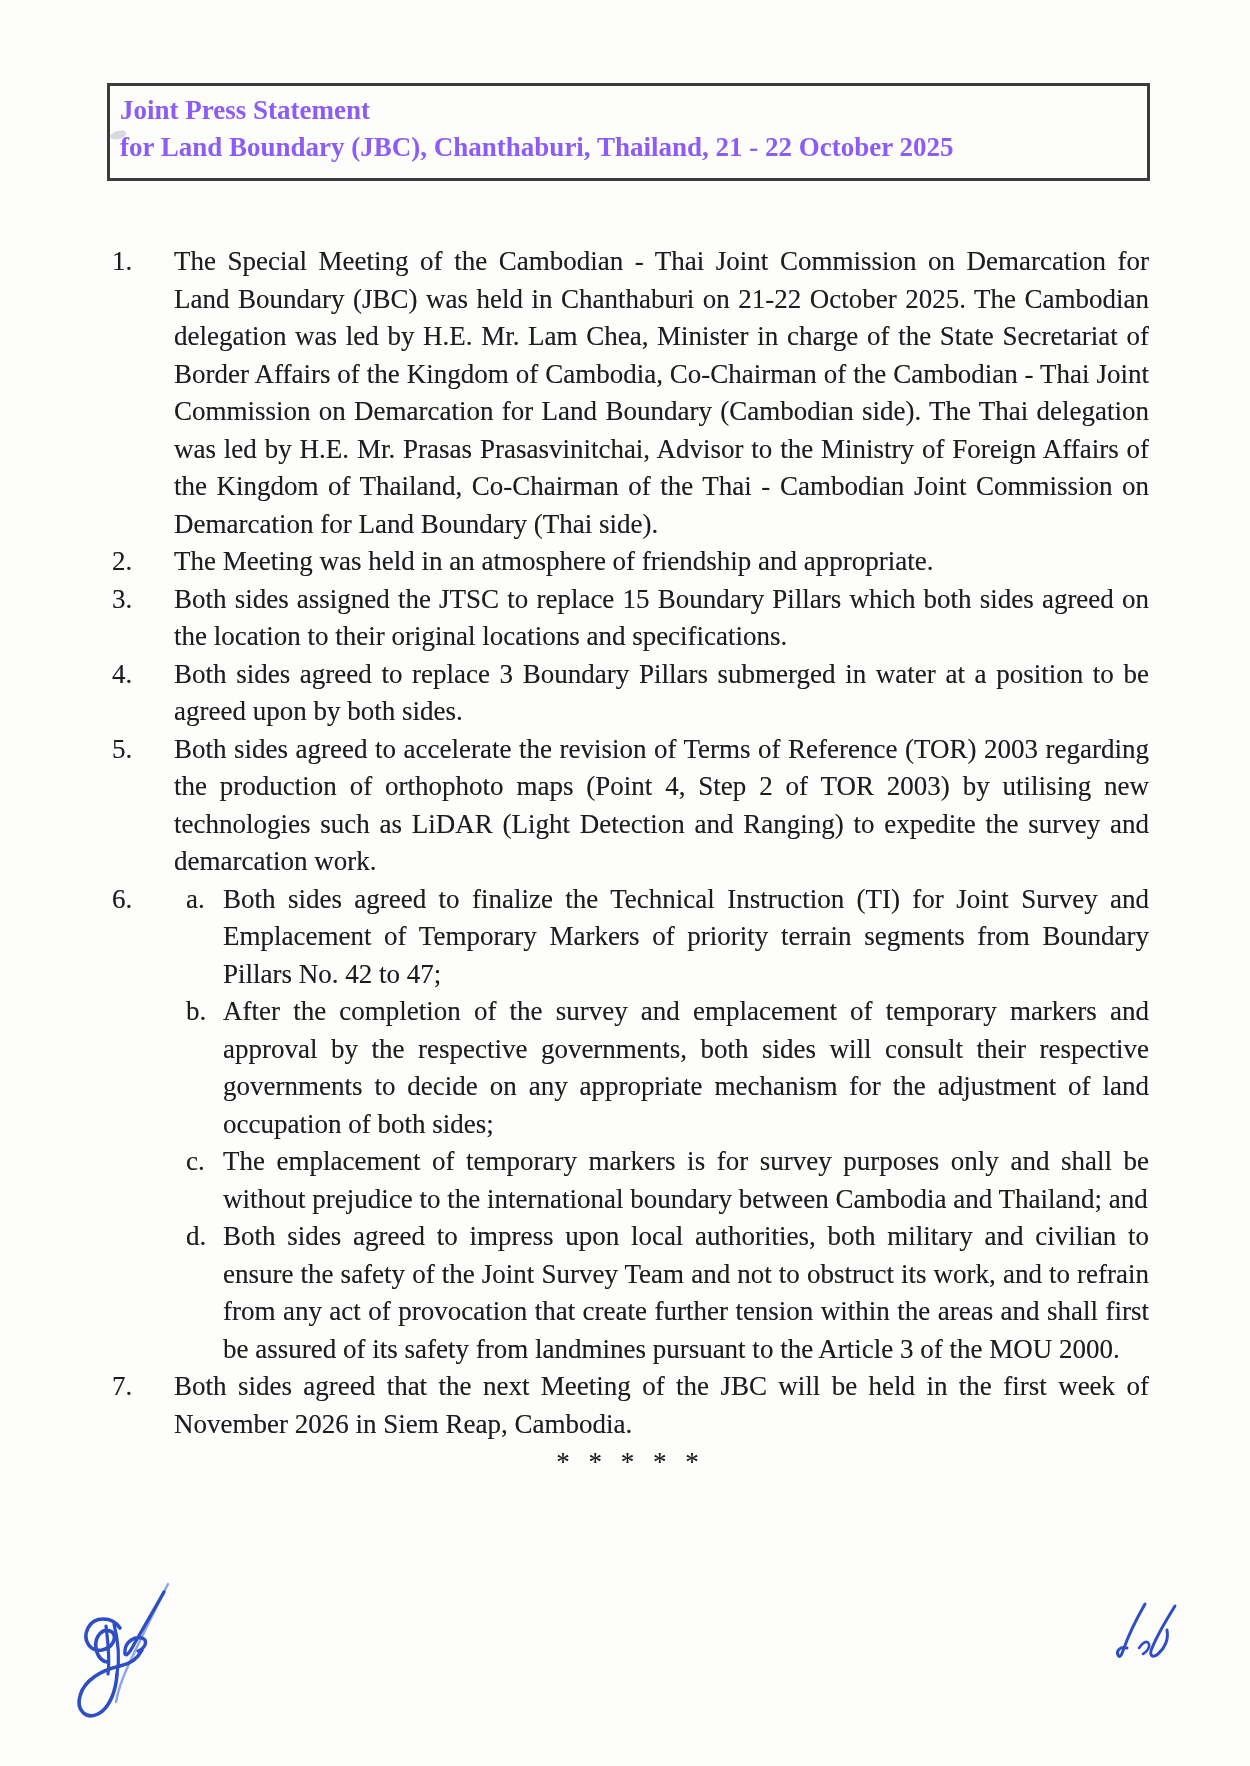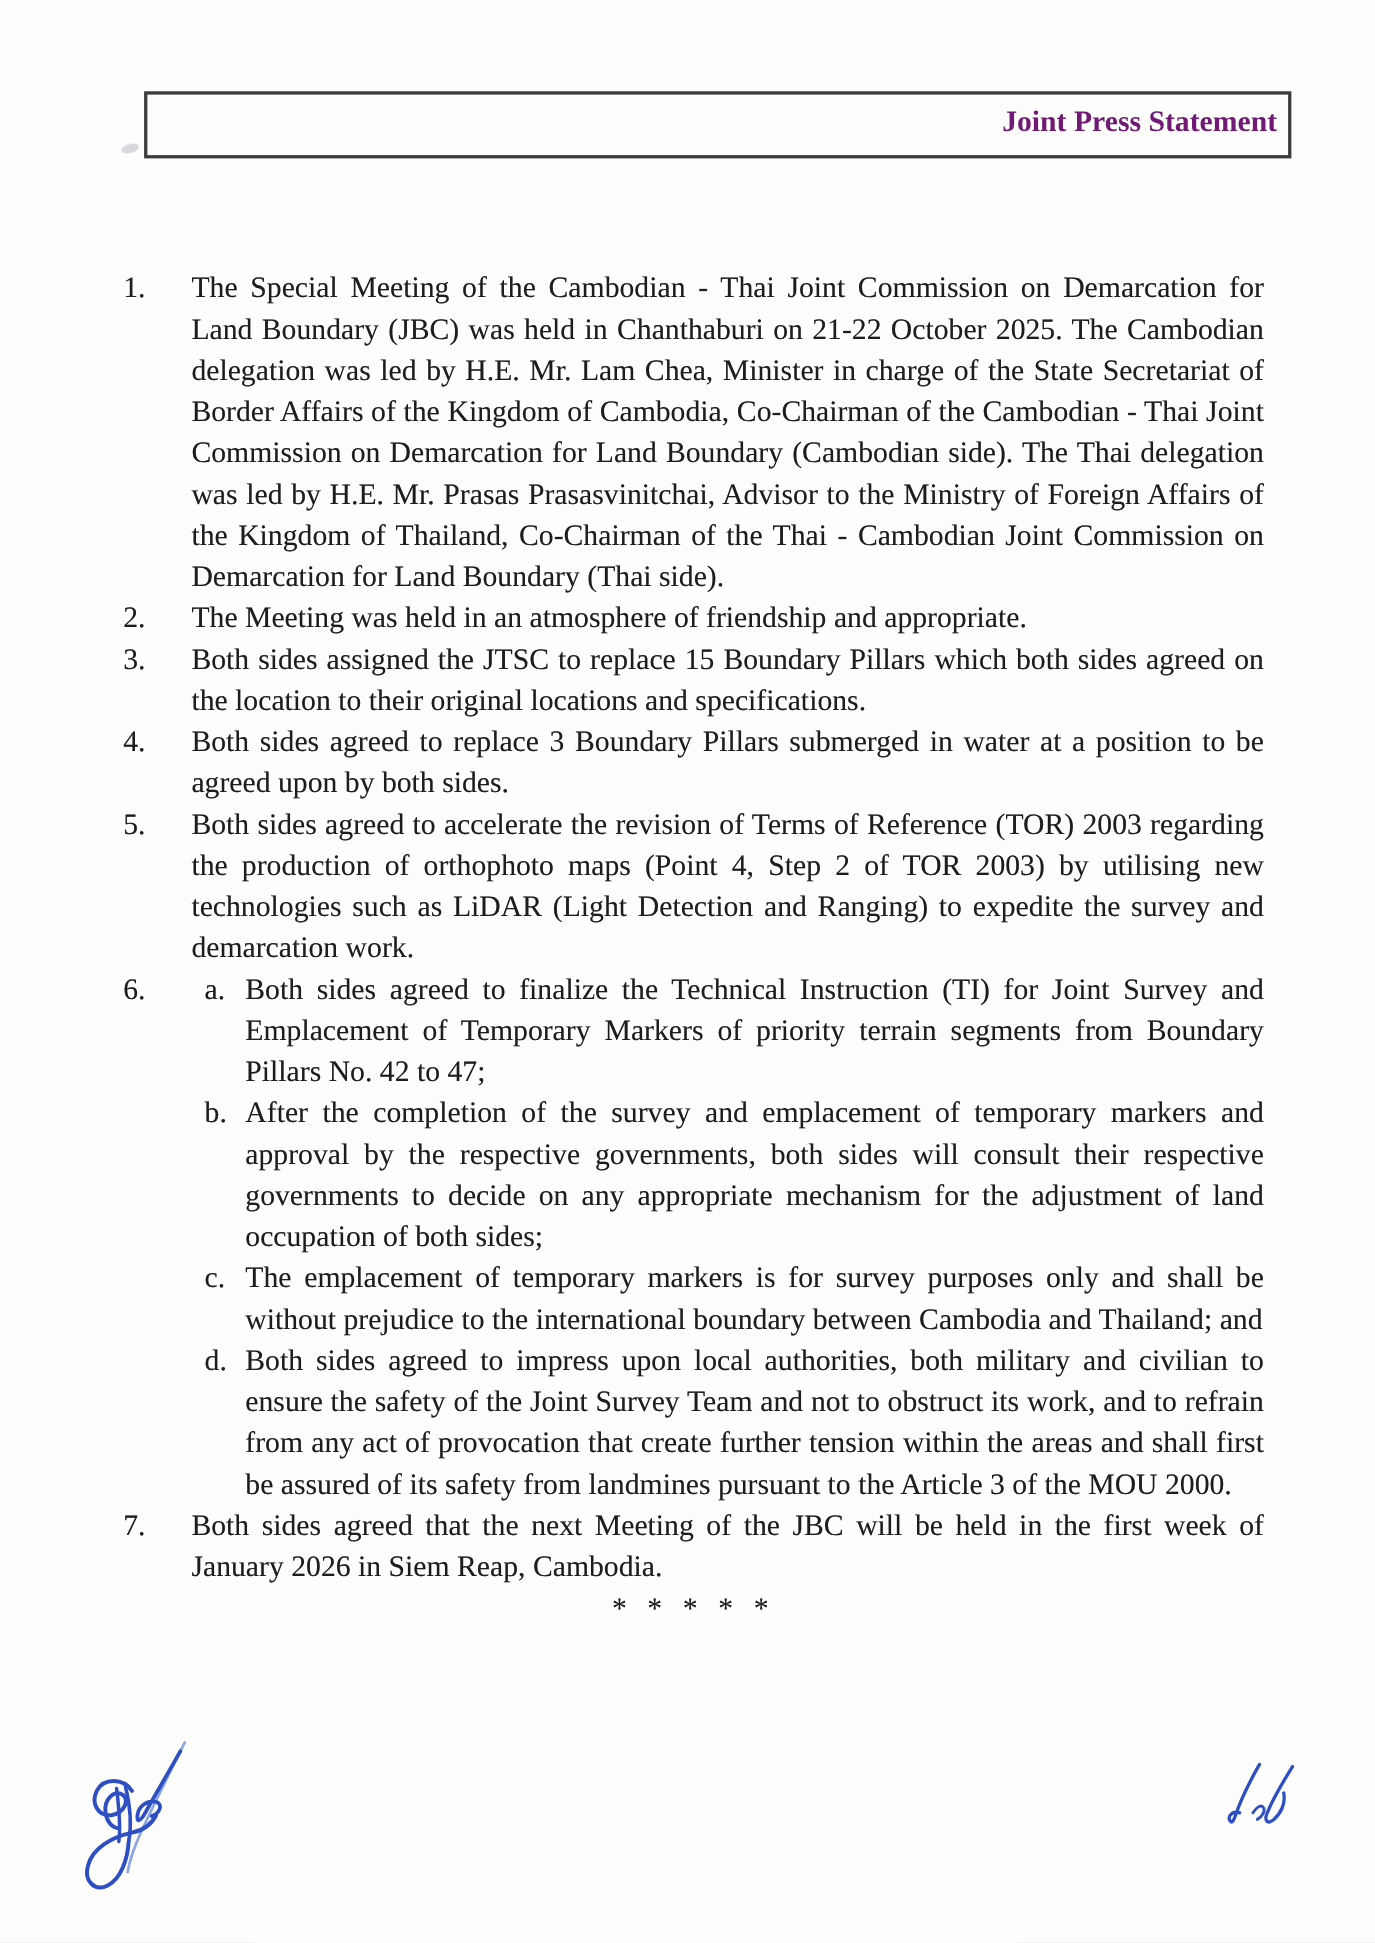--- a/index.html
+++ b/index.html
@@ -29,26 +29,25 @@
     border-radius: 60% 40% 50% 50%;
     transform: rotate(-12deg);
   }
   .title-box {
     position: absolute;
     left: 107px;
     top: 83px;
     width: 1017px;
     border: 3px solid #3c3c3c;
     padding: 6px 10px 12px 10px;
-    text-align: right;
+    text-align: left;
     font-weight: bold;
     font-size: 27px;
     line-height: 37px;
-    color: #701a75;
-    margin-left: 24px;
+    color: #8b5cf6;
   }
   .body-text {
     position: absolute;
     left: 112px;
     top: 243px;
     width: 1037px;
     font-size: 27px;
     line-height: 37.5px;
     text-shadow: 0 0 0.5px rgba(30,30,30,0.45);
   }
@@ -109,20 +108,21 @@
 </style>
 </head>
 <body>
 
 <div class="page">
 
   <div class="scan-mark"></div>
 
   <div class="title-box">
     <div>Joint Press Statement</div>
+    <div>for Land Boundary (JBC), Chanthaburi, Thailand, 21 - 22 October 2025</div>
   </div>
 
   <div class="body-text">
 
     <div class="item">
       <span class="num">1.</span>
       <span class="txt">The Special Meeting of the Cambodian - Thai Joint Commission on Demarcation for Land Boundary (JBC) was held in Chanthaburi on 21-22 October 2025. The Cambodian delegation was led by H.E. Mr. Lam Chea, Minister in charge of the State Secretariat of Border Affairs of the Kingdom of Cambodia, Co-Chairman of the Cambodian - Thai Joint Commission on Demarcation for Land Boundary (Cambodian side). The Thai delegation was led by H.E. Mr. Prasas Prasasvinitchai, Advisor to the Ministry of Foreign Affairs of the Kingdom of Thailand, Co-Chairman of the Thai - Cambodian Joint Commission on Demarcation for Land Boundary (Thai side).</span>
     </div>
 
     <div class="item">
@@ -162,21 +162,21 @@
         </div>
         <div class="subitem">
           <span class="letter">d.</span>
           <span class="txt">Both sides agreed to impress upon local authorities, both military and civilian to ensure the safety of the Joint Survey Team and not to obstruct its work, and to refrain from any act of provocation that create further tension within the areas and shall first be assured of its safety from landmines pursuant to the Article 3 of the MOU 2000.</span>
         </div>
       </div>
     </div>
 
     <div class="item">
       <span class="num">7.</span>
-      <span class="txt">Both sides agreed that the next Meeting of the JBC will be held in the first week of January 2026 in Siem Reap, Cambodia.</span>
+      <span class="txt">Both sides agreed that the next Meeting of the JBC will be held in the first week of November 2026 in Siem Reap, Cambodia.</span>
     </div>
 
     <div class="end-marker">* * * * *</div>
   </div>
 
   <svg class="sig sig-left" width="115" height="155" viewBox="0 0 115 155" fill="none">
 
     <path d="M100 6 C 88 30 72 62 60 88 C 55 99 50 112 48 124" stroke="#8fa6e4" stroke-width="2.5" stroke-linecap="round"></path>
 
     <path d="M96 14 C 86 32 74 52 64 70 C 60 77 56 80 57 72 C 58 64 66 58 74 60 C 80 62 78 70 70 73" stroke="#2d4fc3" stroke-width="3.4" stroke-linecap="round"></path>

